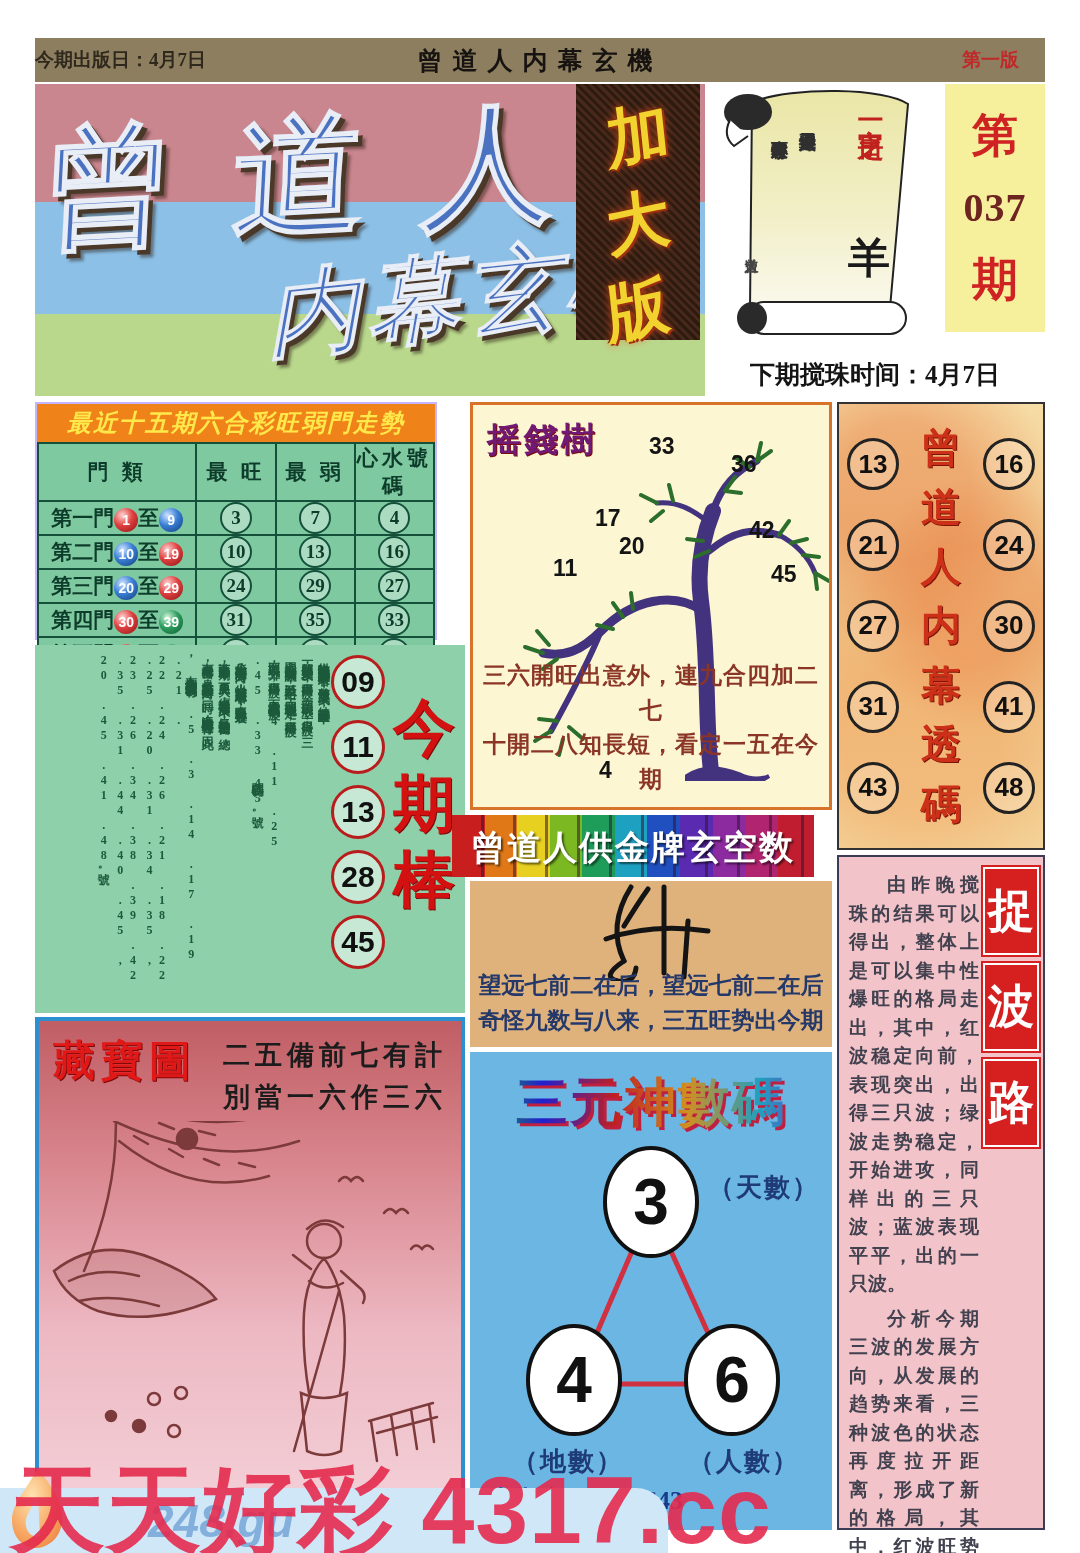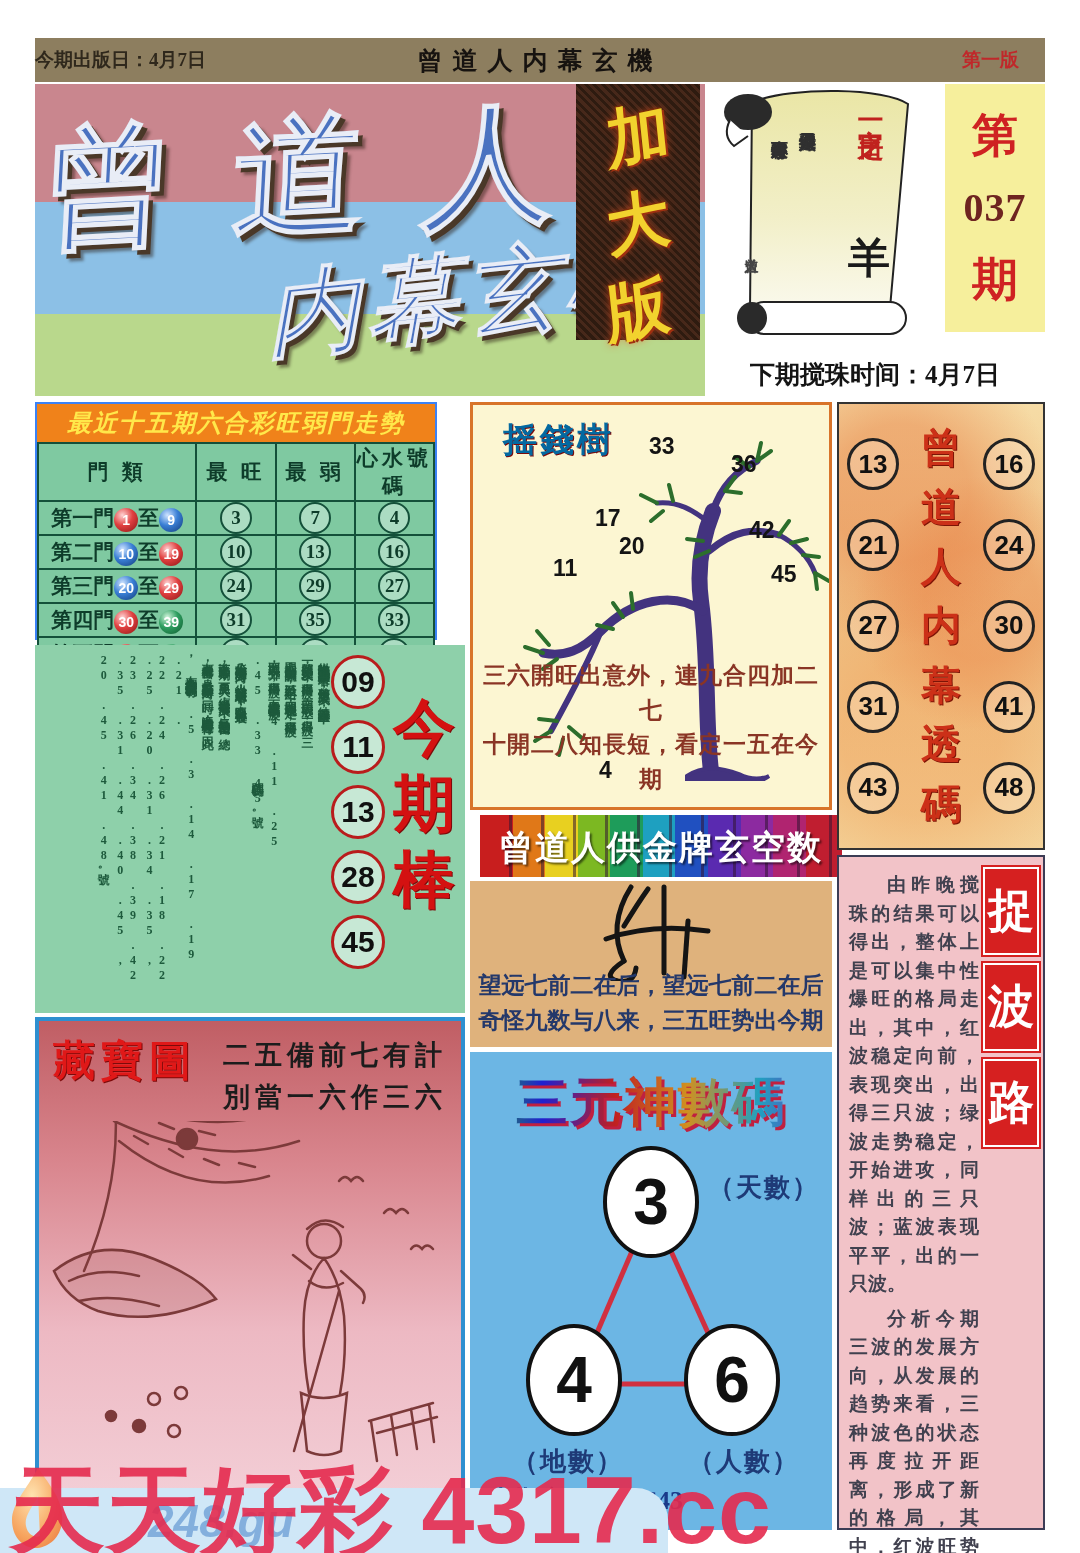--- a/index.html
+++ b/index.html
@@ -40,21 +40,21 @@
   #scroll-l2 { left:68px; top:48px; color:#303030; font-size:17px; }
   #scroll-sig { left:42px; top:168px; color:#454545; font-size:14px; }
 
   #issuebox { left:945px; top:84px; width:100px; height:248px; background:#f6ef9c;
      display:flex; flex-direction:column; align-items:center; justify-content:space-around; padding:12px 0; }
   #issuebox .red { color:#cf2222; font-size:46px; font-weight:bold; }
   #issuebox .num { color:#6e2420; font-size:40px; font-weight:bold; letter-spacing:1px; }
   #nextdraw { left:705px; top:358px; width:340px; text-align:center; font-size:25px; font-weight:bold; color:#141414; }
 
   
-  #trendpanel { left:35px; top:402px; width:402px; height:238px; border:2px solid #3b82f6; }
+  #trendpanel { left:35px; top:402px; width:402px; height:238px; border:2px solid #c4b5fd; }
   #trendtitle { height:38px; background:#f0821a; color:#ffe84a; font-weight:bold; font-size:24px;
      display:flex; align-items:center; justify-content:center; letter-spacing:2px; transform-origin:left; font-style:italic; }
   #trendtable { width:100%; height:196px; border-collapse:collapse; background:#7fc9a1; table-layout:fixed; }
   #trendtable th, #trendtable td { border:2px solid #14503a; color:#0e3c2a; font-weight:bold; text-align:center; }
   #trendtable th { font-size:21px; letter-spacing:4px; }
   #trendtable td { font-size:21px; }
   .ball { display:inline-flex; width:24px; height:24px; border-radius:50%; color:#fff; font-size:14px;
      align-items:center; justify-content:center; vertical-align:middle; font-family:"Liberation Sans",sans-serif; font-weight:bold; }
   .ball.red   { background:radial-gradient(circle at 35% 30%, #ffd3d3 0%, #e04040 45%, #8c1414 100%); }
   .ball.blue  { background:radial-gradient(circle at 35% 30%, #cfe4ff 0%, #3a7fd5 45%, #113a78 100%); }
@@ -79,28 +79,28 @@
   
   #treasure { left:35px; top:1017px; width:430px; height:486px; border:4px solid #2e8fd0;
      background:linear-gradient(180deg,#c05e64 0%, #d9868e 30%, #edb9c3 65%, #f3ced6 100%);padding-left:41px; }
   #tr-title { position:absolute; left:14px; top:12px; color:#e01818; font-size:42px; font-weight:bold; letter-spacing:6px;
      text-shadow:1px 1px 0 #7c0a0a; }
   #tr-verse { position:absolute; right:14px; top:14px; color:#1c1c1c; font-size:27px; font-weight:bold;
      line-height:1.55; letter-spacing:5px; text-align:left; }
 
   
   #treepanel { left:470px; top:402px; width:362px; height:408px; background:#fcf6d2; border:3px solid #d8742a; }
-  #tree-title { position:absolute; left:30px; top:12px; color:#0369a1; font-size:34px; font-weight:bold; letter-spacing:3px;
+  #tree-title { position:absolute; left:14px; top:12px; color:#701a75; font-size:34px; font-weight:bold; letter-spacing:3px;
      text-shadow:1px 1px 0 #7c0a0a; }
   .tree-num { position:absolute; font-size:23px; font-weight:bold; color:#141414; font-family:"Liberation Sans",sans-serif; }
   #tree-verse { position:absolute; left:0; bottom:10px; width:100%; text-align:center; color:#8a3525;
      font-size:23px; font-weight:bold; line-height:1.5; letter-spacing:1px; }
 
   
-  #banner { left:480px; top:815px; width:362px; height:62px;
+  #banner { left:452px; top:815px; width:362px; height:62px;
      background:linear-gradient(90deg,#c81e1e 0 9%,#e07818 9% 18%,#e8d020 18% 27%,#7cb822 27% 36%,#1e9c5a 36% 45%,#1ea0c0 45% 54%,#2050c0 54% 63%,#5a2ab0 63% 72%,#8c2aa0 72% 81%,#b02470 81% 90%,#c01e30 90% 100%); }
   #banner::after { content:""; position:absolute; inset:0;
      background:repeating-linear-gradient(90deg, transparent 0 29px, rgba(50,20,50,.55) 29px 32px); }
   #banner span { position:absolute; z-index:2; width:100%; text-align:center; top:10px; color:#ffffff;
      font-size:34px; font-weight:bold; letter-spacing:2px; text-shadow:2px 2px 2px rgba(0,0,0,.55); }
 
   
   #mystic { left:470px; top:881px; width:362px; height:166px; background:#dfb27c; }
   #mystic-verse { position:absolute; left:0; bottom:8px; width:100%; text-align:center; color:#24386a;
      font-size:23px; font-weight:bold; line-height:1.55; }

